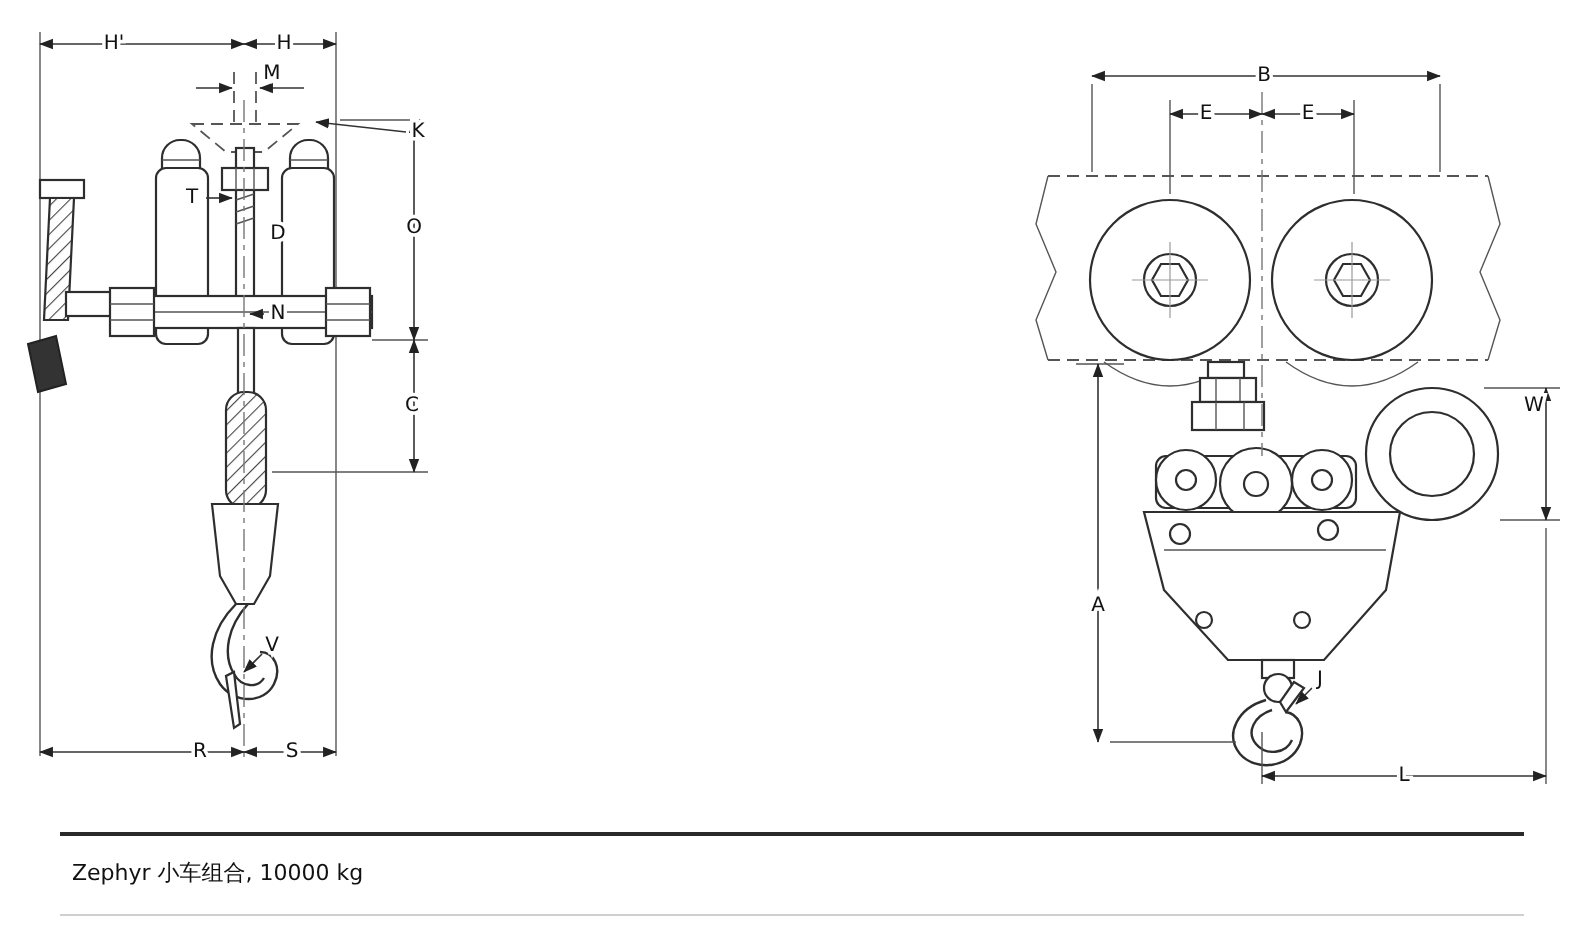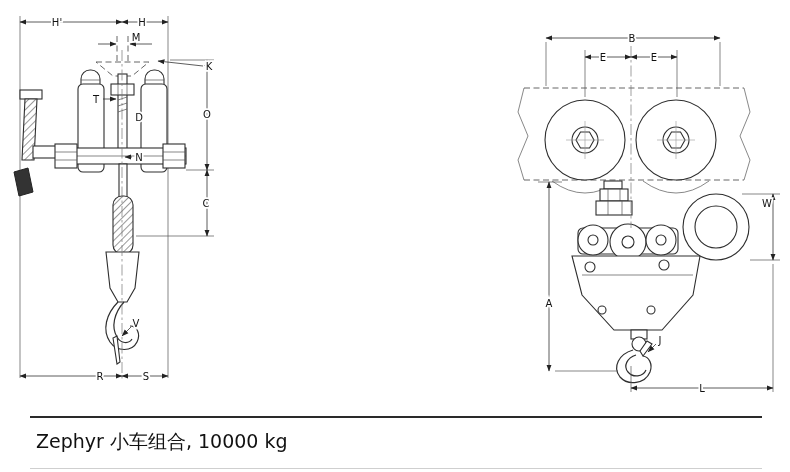--- a/index.html
+++ b/index.html
@@ -16,21 +16,21 @@
   .dim{stroke:#333;stroke-width:0.8;fill:none;}
   .cl{stroke:#777;stroke-width:0.7;stroke-dasharray:11 3 2.5 3;fill:none;}
   .clthin{stroke:#999;stroke-width:0.6;fill:none;}
   .hid{stroke:#555;stroke-width:0.9;stroke-dasharray:6 3.5;fill:none;}
   .lbl{font-family:"DejaVu Sans","Liberation Sans",sans-serif;font-size:10px;fill:#111;
        stroke:#fff;stroke-width:3.5px;paint-order:stroke;text-anchor:middle;
        dominant-baseline:central;}
   
   .caption-row{margin:6px 28px 0 30px;border-top:2px solid #2a2a2a;border-bottom:1px solid #cfcfcf;
                padding:11px 6px 13px 6px;}
-  .caption{font-size:19px;color:#111;}
+  .caption{font-size:11px;color:#111;}
 </style>
 </head>
 <body>
 
 <div class="page">
 
   <svg class="drawing" width="790" height="410" viewBox="0 0 790 410">
     <defs>
       <marker id="ah" viewBox="0 0 10 10" refX="9" refY="5" markerWidth="9" markerHeight="9" orient="auto-start-reverse">
         <path d="M0,1.4 L9.6,5 L0,8.6 Z" fill="#222"></path>

